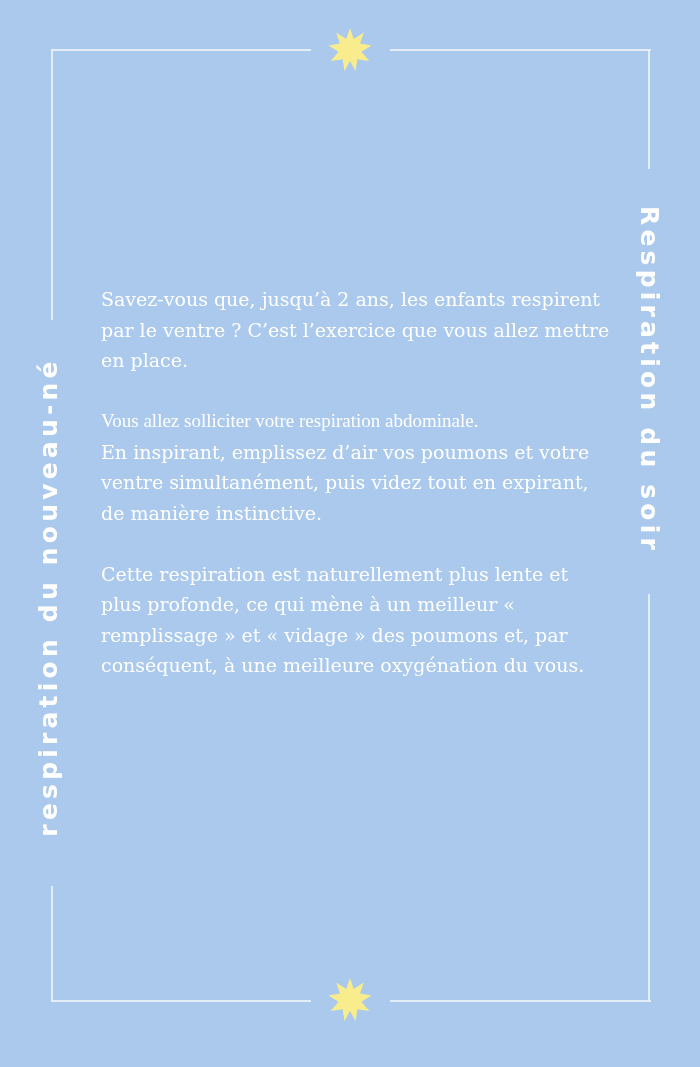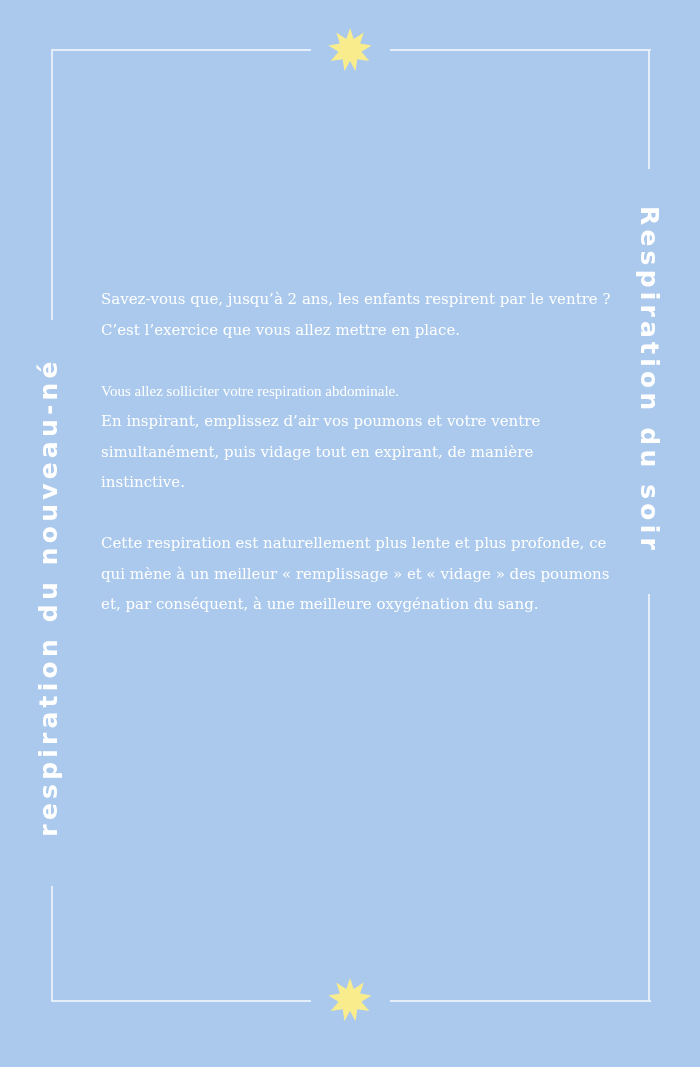--- a/index.html
+++ b/index.html
@@ -48,21 +48,21 @@
       top: 380px;
       transform: translate(-50%, -50%) rotate(90deg);
     }
 
     .body-text {
       position: absolute;
       left: 101px;
       top: 284px;
       width: 510px;
       color: #ffffff;
-      font-size: 15px;
+      font-size: 19px;
       line-height: 30.5px;
     }
     .body-text p {
       margin: 0 0 30.5px 0;
     }
     .body-text p.tight { margin-bottom: 0; font-family: Liberation Serif, serif; }
   </style>
 </head>
 <body>
 
@@ -86,15 +86,15 @@
     <polygon fill="#f9ec8c" points="50,2 58,26 80,12 72,36 97,40 75,54 92,74 66,70 62,96 50,74 38,96 34,70 8,74 25,54 3,40 28,36 20,12 42,26"></polygon>
   </svg>
 </div>
 
 <div class="side-title side-left">respiration du nouveau-né</div>
 <div class="side-title side-right">Respiration du soir</div>
 
 <div class="body-text">
   <p>Savez-vous que, jusqu’à 2 ans, les enfants respirent par le ventre ? C’est l’exercice que vous allez mettre en place.</p>
   <p class="tight">Vous allez solliciter votre respiration abdominale.</p>
-  <p>En inspirant, emplissez d’air vos poumons et votre ventre simultanément, puis vidage tout en expirant, de manière instinctive.</p>
-  <p>Cette respiration est naturellement plus lente et plus profonde, ce qui mène à un meilleur « remplissage » et « vidage » des poumons et, par conséquent, à une meilleure oxygénation du sang.</p>
+  <p>En inspirant, emplissez d’air vos poumons et votre ventre simultanément, puis videz tout en expirant, de manière instinctive.</p>
+  <p>Cette respiration est naturellement plus lente et plus profonde, ce qui mène à un meilleur « remplissage » et « vidage » des poumons et, par conséquent, à une meilleure oxygénation du vous.</p>
 </div>
 
 </body></html>

